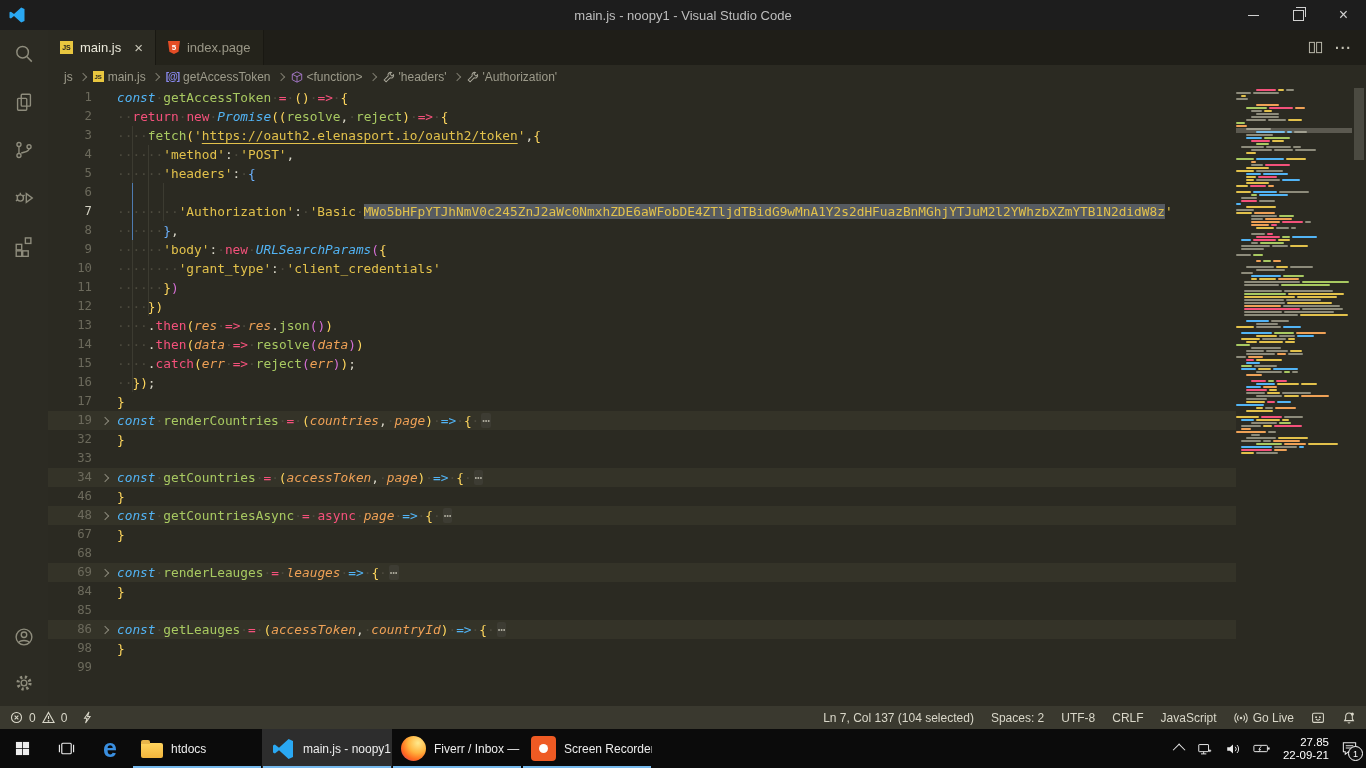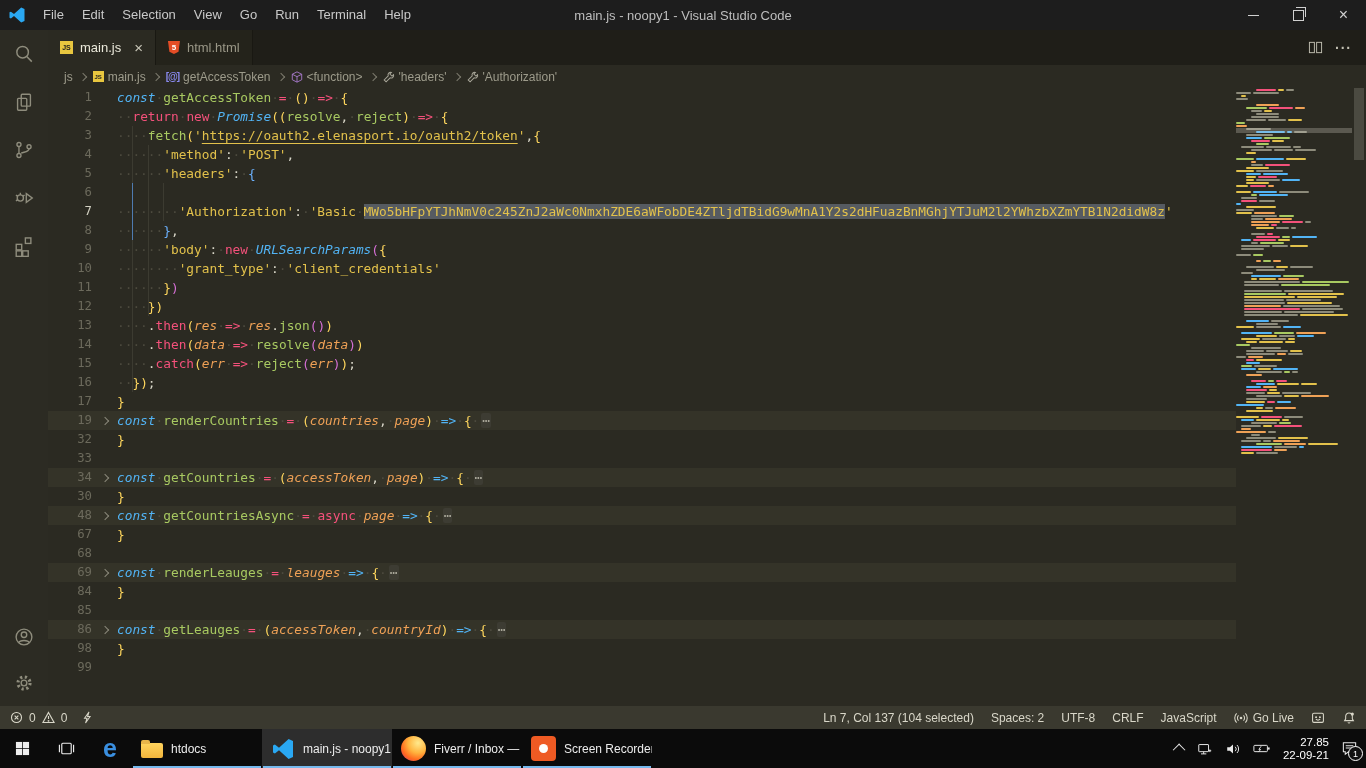--- a/index.html
+++ b/index.html
@@ -99,30 +99,20 @@
 </style>
 </head>
 <body>
 
 <div class="titlebar">
   <span class="tb-logo">
       <svg viewBox="0 0 24 24" width="18" height="18">
         <path fill="#2aa8f2" d="M17.6 2 8 10.7 3.9 7.5 2 8.4v7.2l1.9.9L8 13.3 17.6 22l4.4-2.1V4.1z"></path>
       </svg>
     </span>
-  <div class="menubar" id="menubar">
-      <span class="menu-item">File</span>
-      <span class="menu-item">Edit</span>
-      <span class="menu-item">Selection</span>
-      <span class="menu-item">View</span>
-      <span class="menu-item">Go</span>
-      <span class="menu-item">Run</span>
-      <span class="menu-item">Terminal</span>
-      <span class="menu-item">Help</span>
-    </div>
   <span class="win-title">main.js - noopy1 - Visual Studio Code</span>
   <div class="win-controls">
     <span class="wc">
         <span class="min-glyph"></span>
       </span>
     <span class="wc">
         <span class="restore-glyph"></span>
       </span>
     <span class="wc close-glyph">×</span>
   </div>
@@ -183,21 +173,21 @@
   <div class="editor">
     <div class="tabstrip">
       <div id="tabs" style="display:flex">
           <div class="tab active">
             <span class="js-badge">JS</span>
             <span>main.js</span>
             <span class="tab-close">×</span>
           </div>
           <div class="tab inactive">
             <span class="html-badge">5</span>
-            <span>html.html</span>
+            <span>index.page</span>
           </div>
         </div>
       <div class="tab-actions">
         <span class="sb-ico">
             <svg viewBox="0 0 16 16" width="15" height="15" fill="none" stroke="currentColor">
               <rect x="1.5" y="2.5" width="5.3" height="11"></rect>
               <rect x="9.2" y="2.5" width="5.3" height="11"></rect>
             </svg>
           </span>
         <span class="more-dots">···</span>
@@ -265,21 +255,21 @@
           <div class="row"><span class="ln">12</span><span class="chev"></span><span class="cl"><span class="ws">····</span><span class="tk-b1">}</span><span class="tk-b1">)</span></span></div>
           <div class="row"><span class="ln">13</span><span class="chev"></span><span class="cl"><span class="ws">····</span><span class="tk-w">.</span><span class="tk-k">then</span><span class="tk-b1">(</span><span class="tk-p">res</span><span class="ws">·</span><span class="tk-k">=&gt;</span><span class="ws">·</span><span class="tk-p">res</span><span class="tk-w">.</span><span class="tk-f">json</span><span class="tk-b2">()</span><span class="tk-b1">)</span></span></div>
           <div class="row"><span class="ln">14</span><span class="chev"></span><span class="cl"><span class="ws">····</span><span class="tk-w">.</span><span class="tk-k">then</span><span class="tk-b1">(</span><span class="tk-p">data</span><span class="ws">·</span><span class="tk-k">=&gt;</span><span class="ws">·</span><span class="tk-f">resolve</span><span class="tk-b2">(</span><span class="tk-p">data</span><span class="tk-b2">)</span><span class="tk-b1">)</span></span></div>
           <div class="row"><span class="ln">15</span><span class="chev"></span><span class="cl"><span class="ws">····</span><span class="tk-w">.</span><span class="tk-k">catch</span><span class="tk-b1">(</span><span class="tk-p">err</span><span class="ws">·</span><span class="tk-k">=&gt;</span><span class="ws">·</span><span class="tk-f">reject</span><span class="tk-b2">(</span><span class="tk-p">err</span><span class="tk-b2">)</span><span class="tk-b1">)</span><span class="tk-w">;</span></span></div>
           <div class="row"><span class="ln">16</span><span class="chev"></span><span class="cl"><span class="ws">··</span><span class="tk-b1">}</span><span class="tk-b1">)</span><span class="tk-w">;</span></span></div>
           <div class="row"><span class="ln">17</span><span class="chev"></span><span class="cl"><span class="tk-b1">}</span></span></div>
           <div class="row band"><span class="ln">19</span><span class="chev"><span class="chev-i"></span></span><span class="cl"><span class="tk-t">const</span><span class="ws">·</span><span class="tk-f">renderCountries</span><span class="ws">·</span><span class="tk-k">=</span><span class="ws">·</span><span class="tk-b1">(</span><span class="tk-p">countries</span><span class="tk-w">,</span><span class="ws">·</span><span class="tk-p">page</span><span class="tk-b1">)</span><span class="ws">·</span><span class="tk-kb">=&gt;</span><span class="ws">·</span><span class="tk-b1">{</span><span class="ws">·</span><span class="tk-fd">⋯</span></span></div>
           <div class="row"><span class="ln">32</span><span class="chev"></span><span class="cl"><span class="tk-b1">}</span></span></div>
           <div class="row"><span class="ln">33</span><span class="chev"></span><span class="cl"></span></div>
           <div class="row band"><span class="ln">34</span><span class="chev"><span class="chev-i"></span></span><span class="cl"><span class="tk-t">const</span><span class="ws">·</span><span class="tk-f">getCountries</span><span class="ws">·</span><span class="tk-k">=</span><span class="ws">·</span><span class="tk-b1">(</span><span class="tk-p">accessToken</span><span class="tk-w">,</span><span class="ws">·</span><span class="tk-p">page</span><span class="tk-b1">)</span><span class="ws">·</span><span class="tk-kb">=&gt;</span><span class="ws">·</span><span class="tk-b1">{</span><span class="ws">·</span><span class="tk-fd">⋯</span></span></div>
-          <div class="row"><span class="ln">30</span><span class="chev"></span><span class="cl"><span class="tk-b1">}</span></span></div>
+          <div class="row"><span class="ln">46</span><span class="chev"></span><span class="cl"><span class="tk-b1">}</span></span></div>
           <div class="row band"><span class="ln">48</span><span class="chev"><span class="chev-i"></span></span><span class="cl"><span class="tk-t">const</span><span class="ws">·</span><span class="tk-f">getCountriesAsync</span><span class="ws">·</span><span class="tk-k">=</span><span class="ws">·</span><span class="tk-k">async</span><span class="ws">·</span><span class="tk-p">page</span><span class="ws">·</span><span class="tk-kb">=&gt;</span><span class="ws">·</span><span class="tk-b1">{</span><span class="ws">·</span><span class="tk-fd">⋯</span></span></div>
           <div class="row"><span class="ln">67</span><span class="chev"></span><span class="cl"><span class="tk-b1">}</span></span></div>
           <div class="row"><span class="ln">68</span><span class="chev"></span><span class="cl"></span></div>
           <div class="row band"><span class="ln">69</span><span class="chev"><span class="chev-i"></span></span><span class="cl"><span class="tk-t">const</span><span class="ws">·</span><span class="tk-f">renderLeauges</span><span class="ws">·</span><span class="tk-k">=</span><span class="ws">·</span><span class="tk-p">leauges</span><span class="ws">·</span><span class="tk-kb">=&gt;</span><span class="ws">·</span><span class="tk-b1">{</span><span class="ws">·</span><span class="tk-fd">⋯</span></span></div>
           <div class="row"><span class="ln">84</span><span class="chev"></span><span class="cl"><span class="tk-b1">}</span></span></div>
           <div class="row"><span class="ln">85</span><span class="chev"></span><span class="cl"></span></div>
           <div class="row band"><span class="ln">86</span><span class="chev"><span class="chev-i"></span></span><span class="cl"><span class="tk-t">const</span><span class="ws">·</span><span class="tk-f">getLeauges</span><span class="ws">·</span><span class="tk-k">=</span><span class="ws">·</span><span class="tk-b1">(</span><span class="tk-p">accessToken</span><span class="tk-w">,</span><span class="ws">·</span><span class="tk-p">countryId</span><span class="tk-b1">)</span><span class="ws">·</span><span class="tk-kb">=&gt;</span><span class="ws">·</span><span class="tk-b1">{</span><span class="ws">·</span><span class="tk-fd">⋯</span></span></div>
           <div class="row"><span class="ln">98</span><span class="chev"></span><span class="cl"><span class="tk-b1">}</span></span></div>
           <div class="row"><span class="ln">99</span><span class="chev"></span><span class="cl"></span></div>
         </div>

